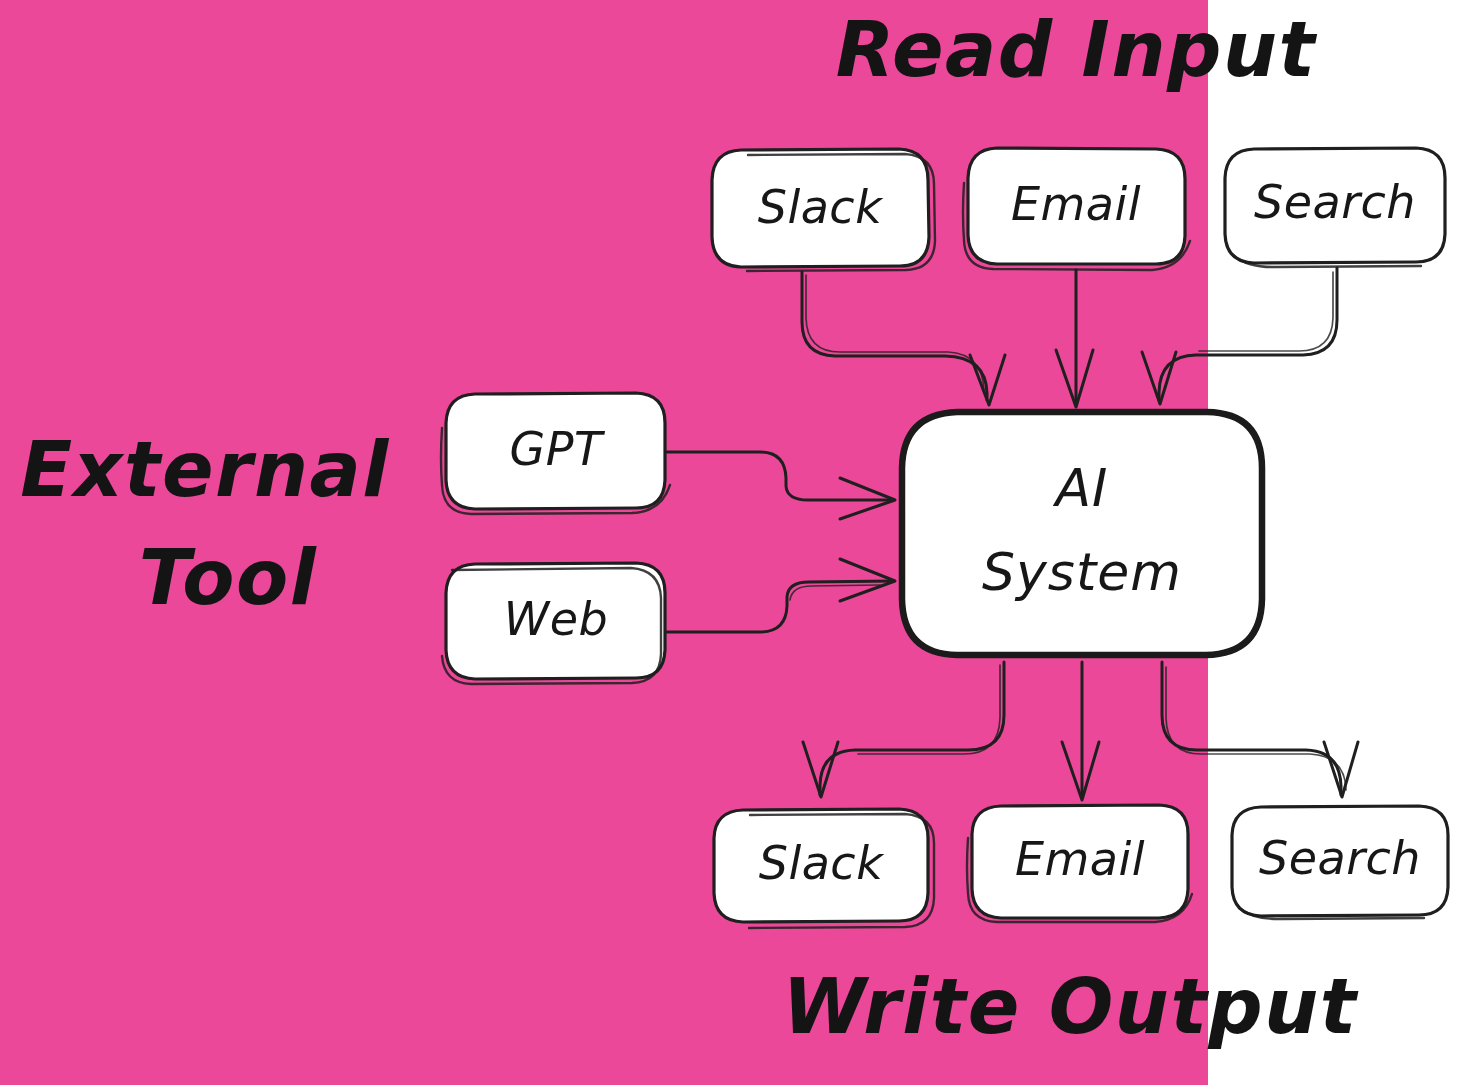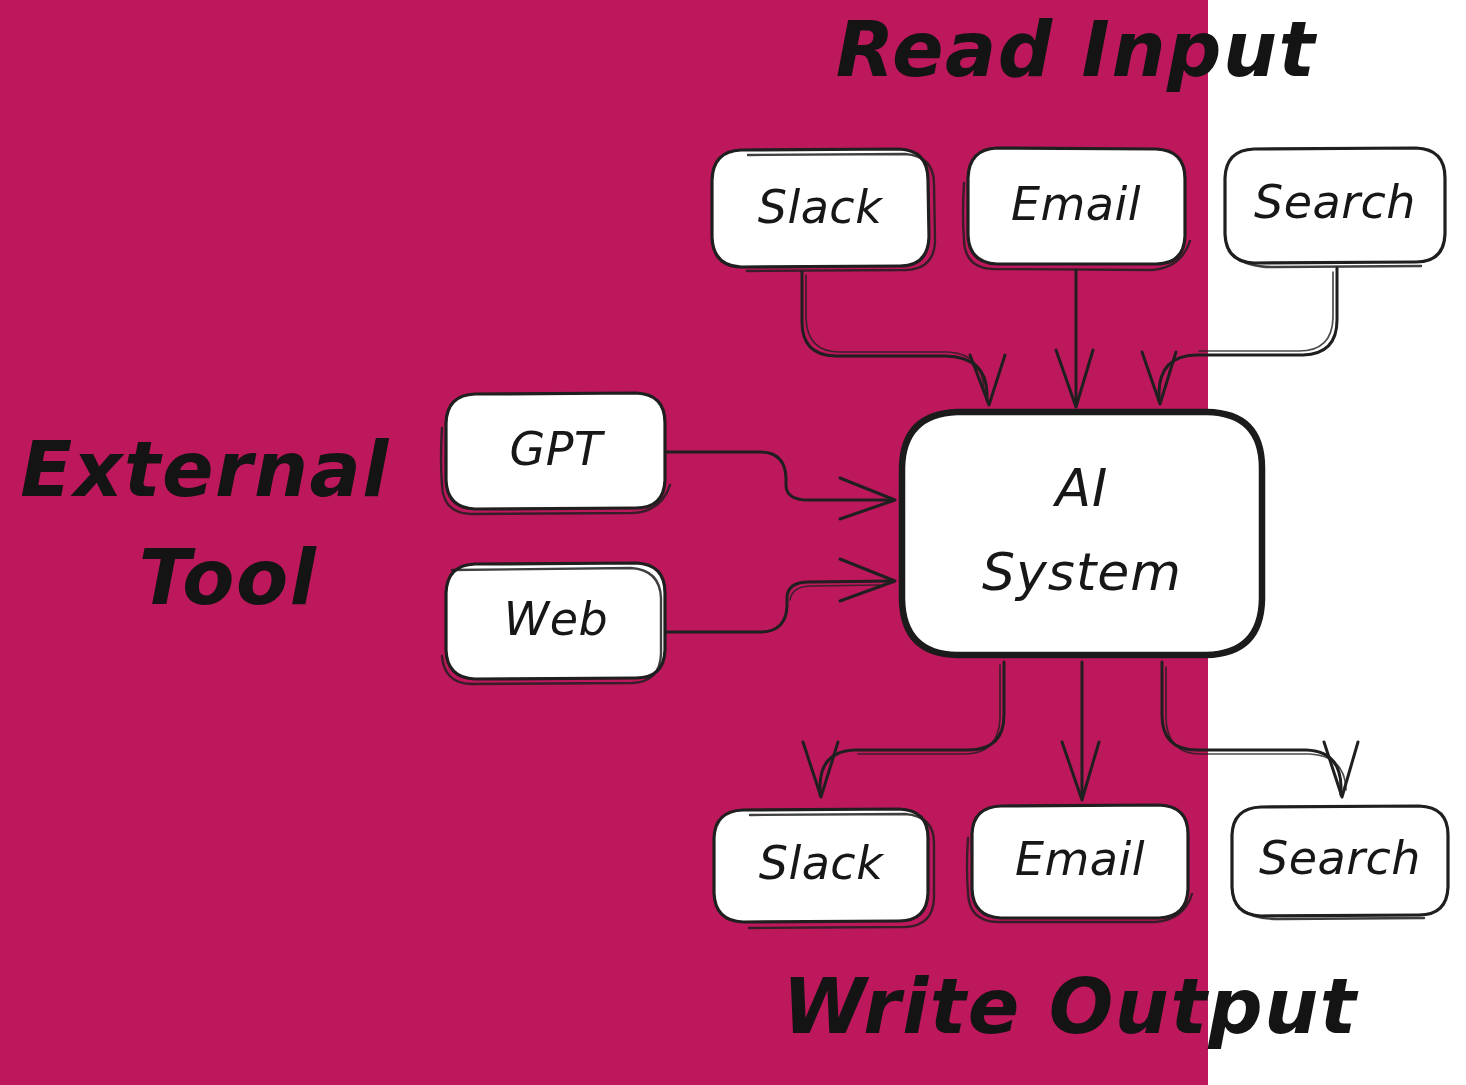--- a/index.html
+++ b/index.html
@@ -11,21 +11,21 @@
   body {
     width: 1466px;
     height: 1085px;
     overflow: hidden;
     font-family: "DejaVu Sans", sans-serif;
   }
   #diagram-root {
     position: relative;
     width: 1208px;
     height: 1085px;
-    background: #be185d;
+    background: #ec4899;
   }
   svg#diagram-svg {
     position: absolute;
     top: 0;
     left: 0;
     width: 1466px;
     height: 1085px;
     display: block;
   }
   .node-shape {

